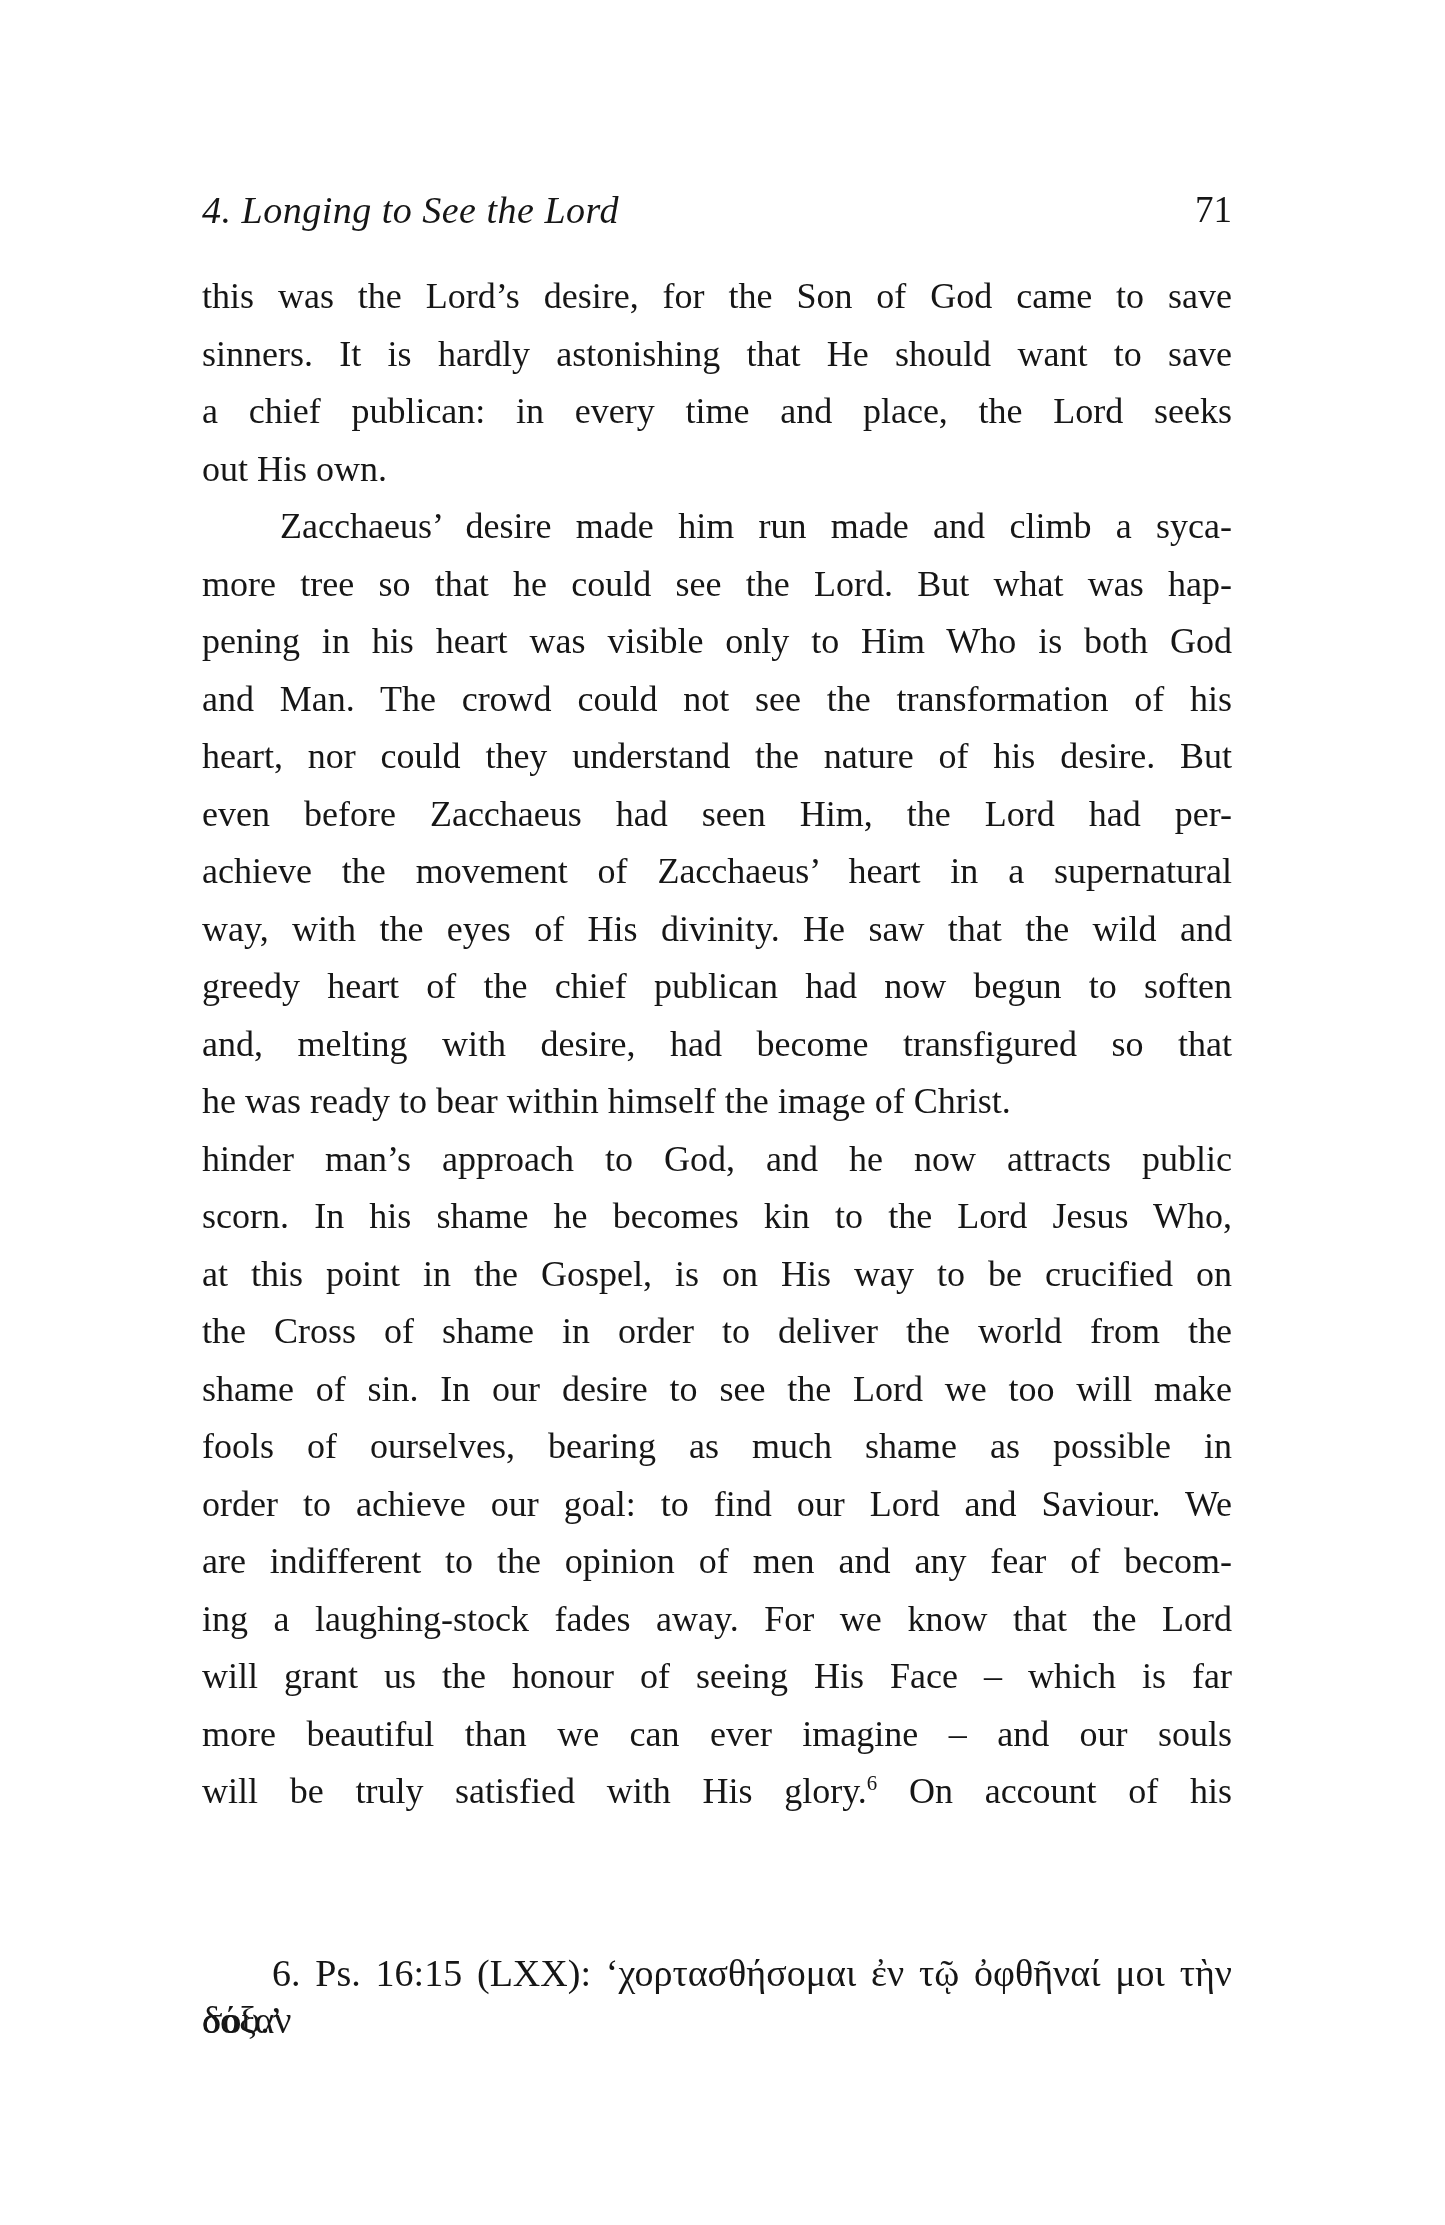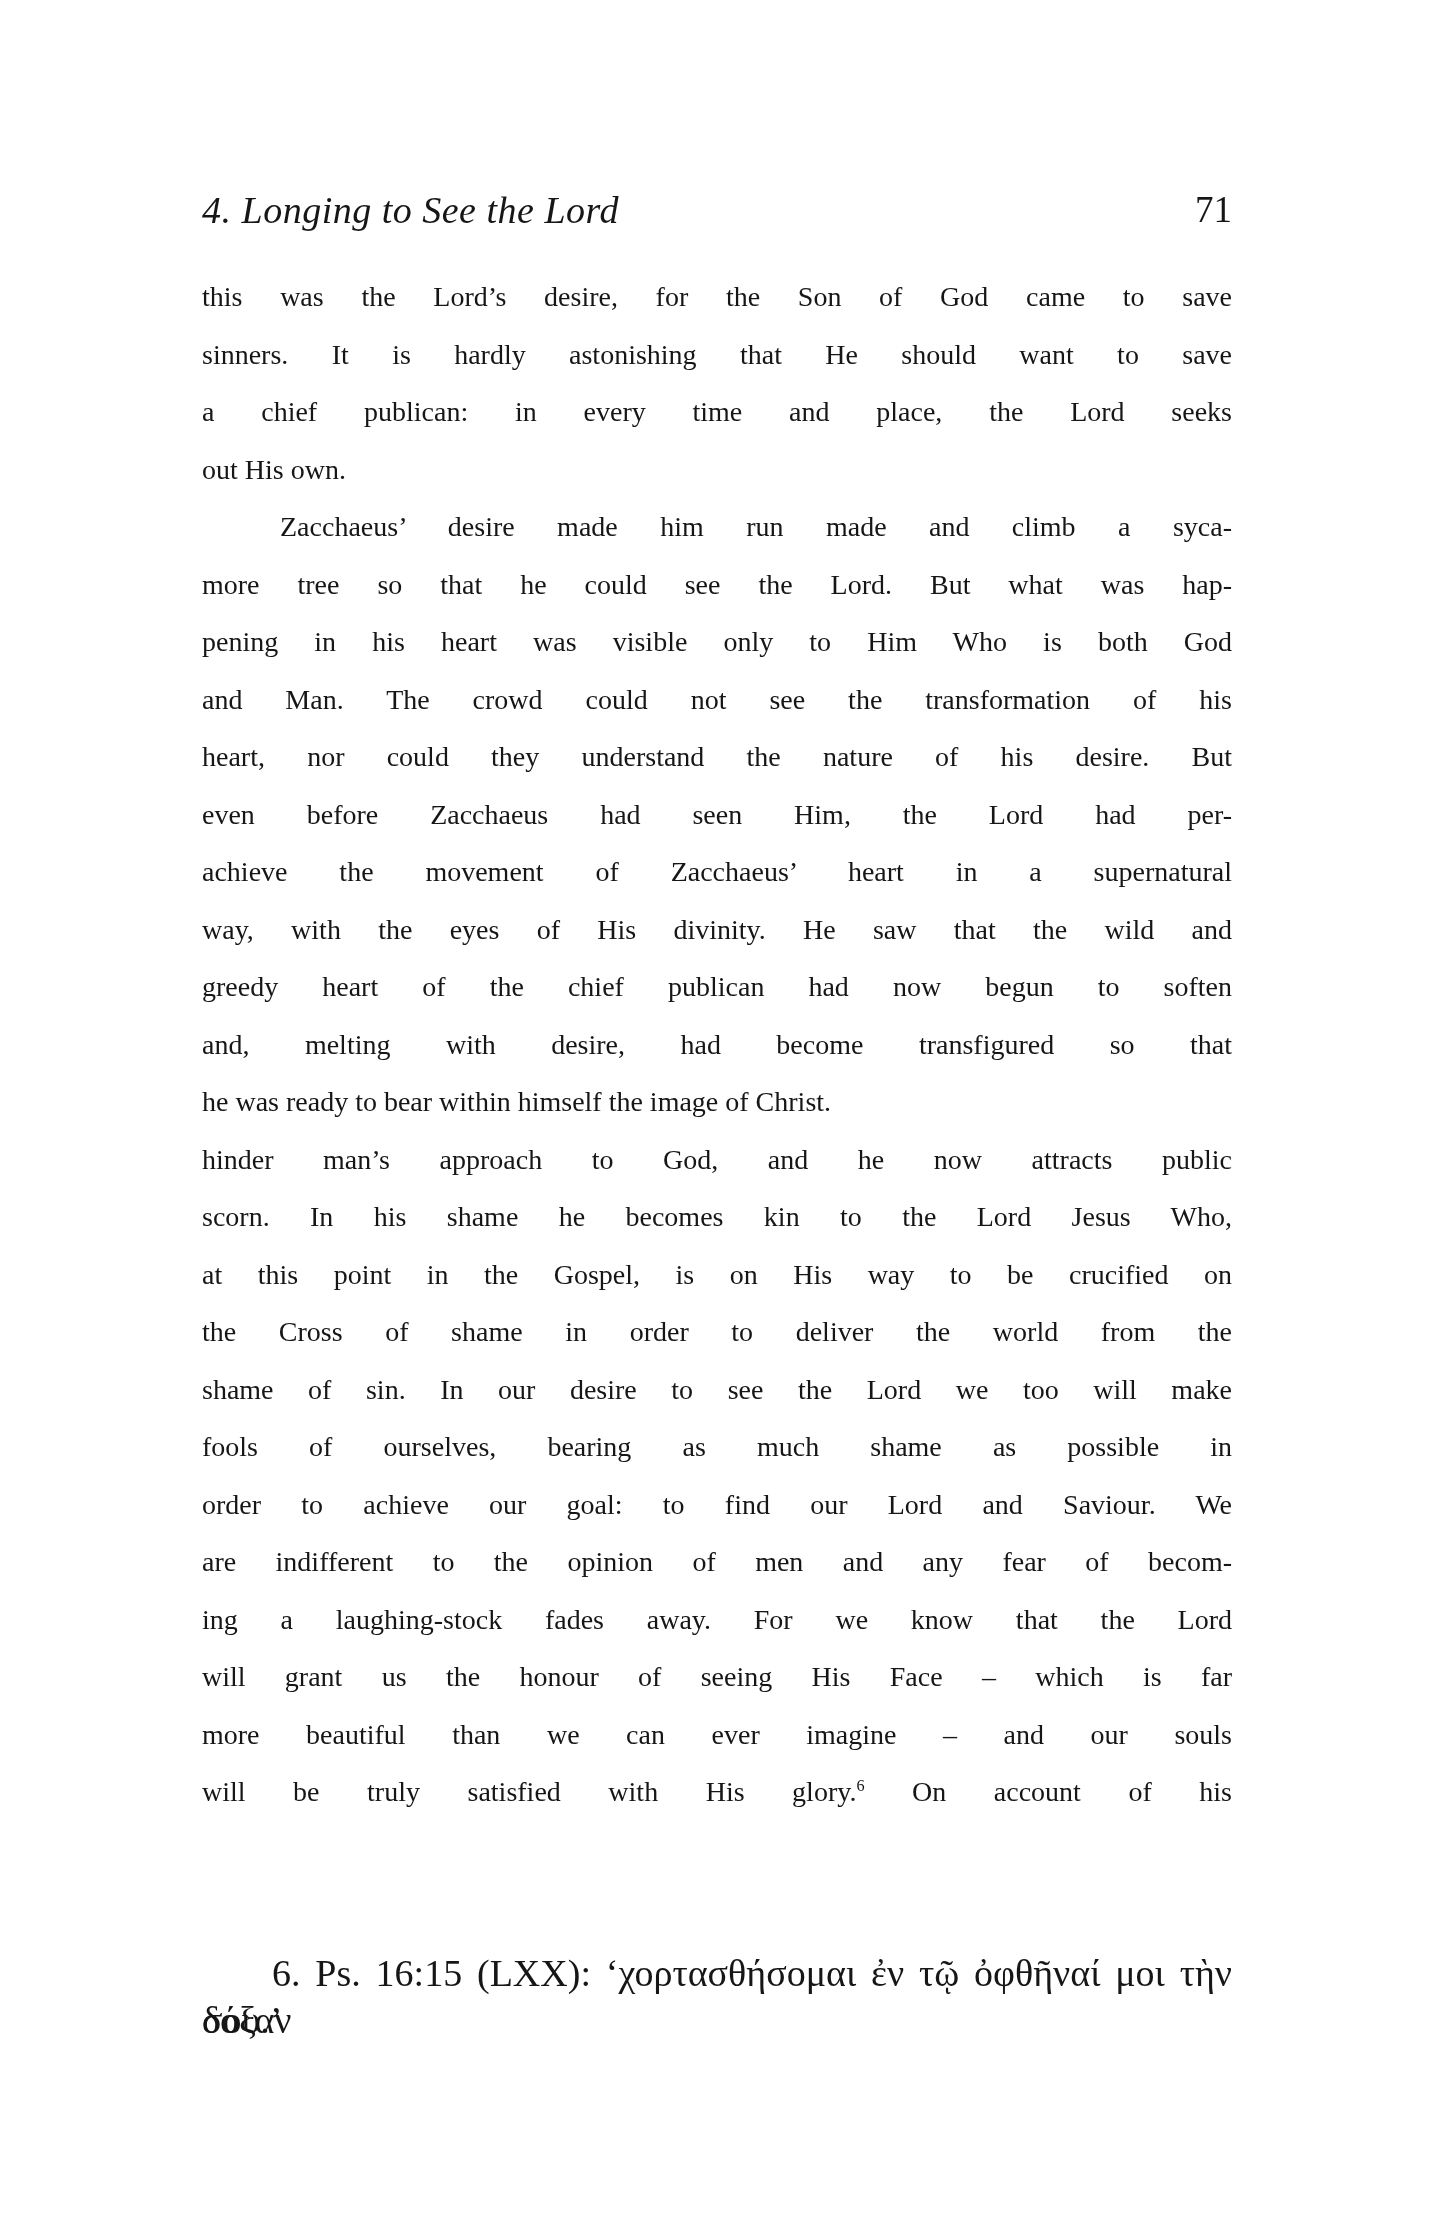--- a/index.html
+++ b/index.html
@@ -38,21 +38,21 @@
     font-style: normal;
     font-size: 37px;
     line-height: 48px;
     text-align: right;
   }
   .body-text {
     position: absolute;
     top: 268px;
     left: 202px;
     width: 1030px;
-    font-size: 28px;
+    font-size: 36px;
   }
   .body-text .line {
     height: 57.5px;
     line-height: 57.5px;
     text-align: justify;
     text-align-last: justify;
     text-justify: inter-word;
     white-space: normal;
     overflow: visible;
   }

